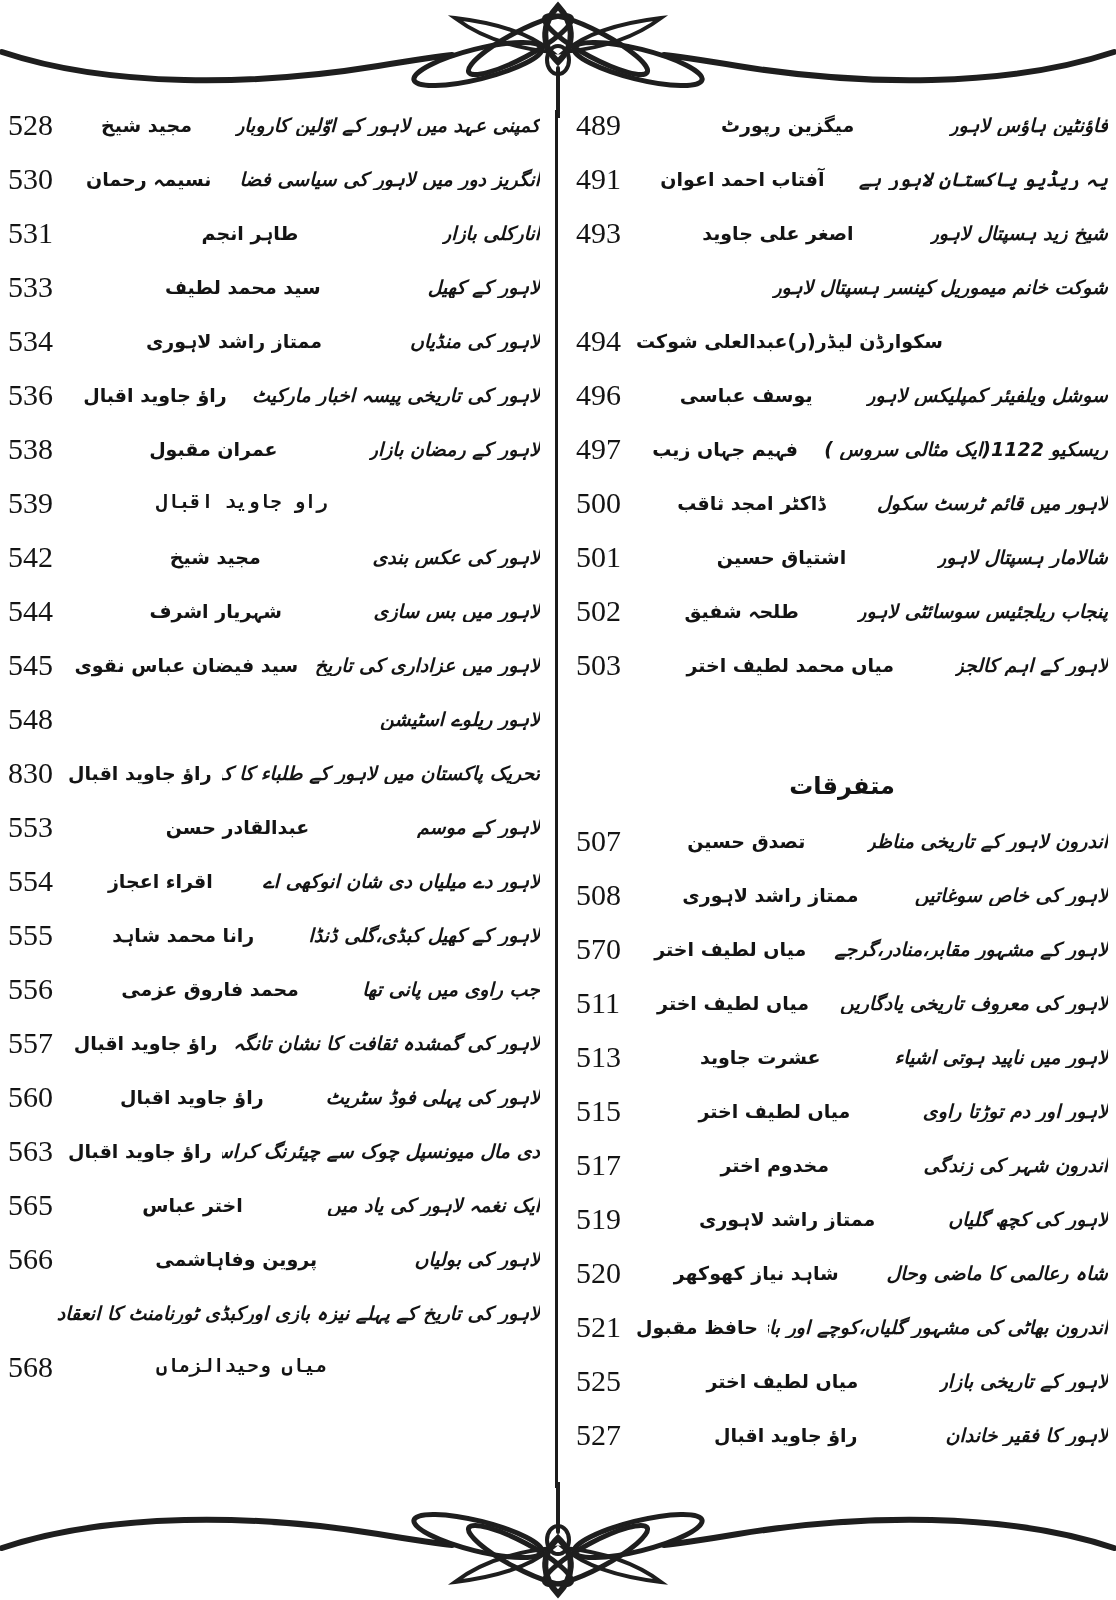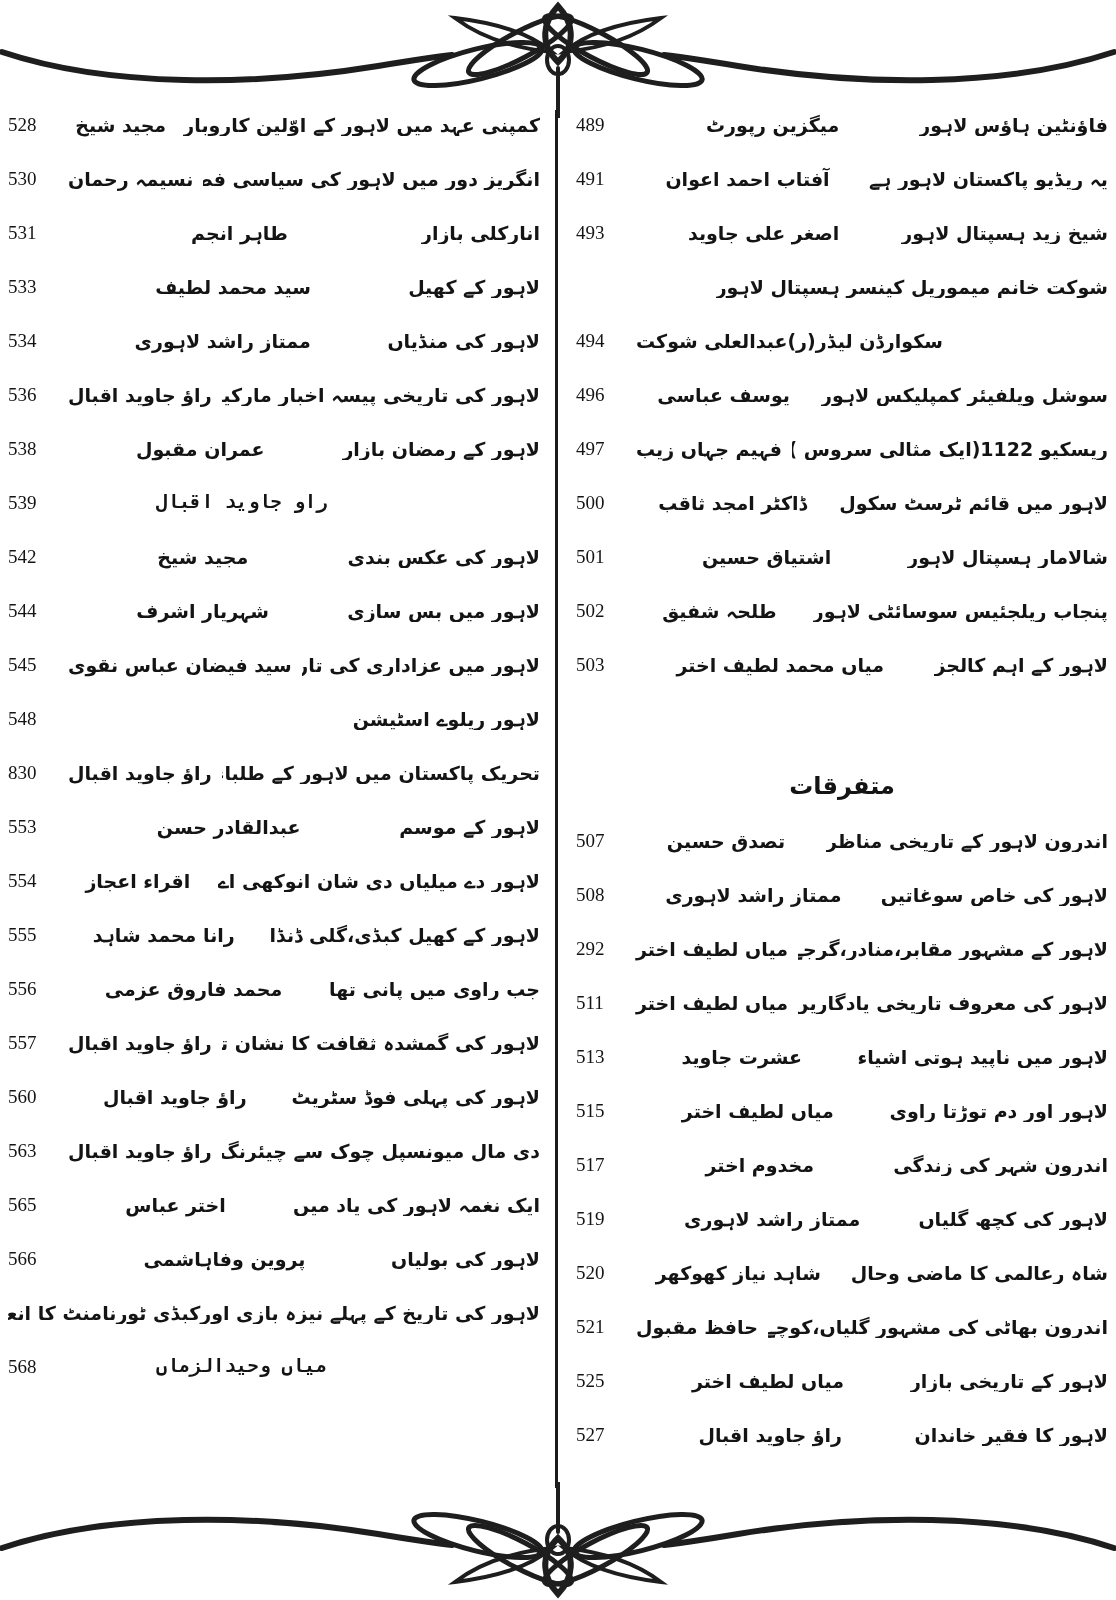--- a/index.html
+++ b/index.html
@@ -36,25 +36,25 @@
     align-items:center;
     justify-content:space-between;
     gap:10px;
   }
   .row .t,.row .a{
     font-weight:700;
     font-size:19px;
     white-space:nowrap;
     line-height:1.2;
   }
-  .row .t{overflow:hidden;flex-shrink:1;min-width:0;}
+  .row .t{overflow:hidden;flex-shrink:1;min-width:0;font-style:italic;}
   .row .a{flex-shrink:0;}
   .row .p{
     font-family:"Liberation Serif","DejaVu Serif",serif;
-    font-size:19px;
+    font-size:30px;
     min-width:50px;
     text-align:left;
     direction:ltr;
     flex-shrink:0;
   }
   .row.title-only{justify-content:flex-start;}
   .row.author-page .spacer{flex:1;}
   .col-left .row.author-page .a{margin-inline-end:88px;font-family:Liberation Mono, monospace;}
   .row.heading{
     height:108px;
@@ -161,21 +161,21 @@
           <span class="p">507</span>
         </div>
         <div class="row entry">
           <span class="t">لاہور کی خاص سوغاتیں</span>
           <span class="a">ممتاز راشد لاہوری</span>
           <span class="p">508</span>
         </div>
         <div class="row entry">
           <span class="t">لاہور کے مشہور مقابر،منادر،گرجے</span>
           <span class="a">میاں لطیف اختر</span>
-          <span class="p">292</span>
+          <span class="p">570</span>
         </div>
         <div class="row entry">
           <span class="t">لاہور کی معروف تاریخی یادگاریں</span>
           <span class="a">میاں لطیف اختر</span>
           <span class="p">511</span>
         </div>
         <div class="row entry">
           <span class="t">لاہور میں ناپید ہوتی اشیاء</span>
           <span class="a">عشرت جاوید</span>
           <span class="p">513</span>

